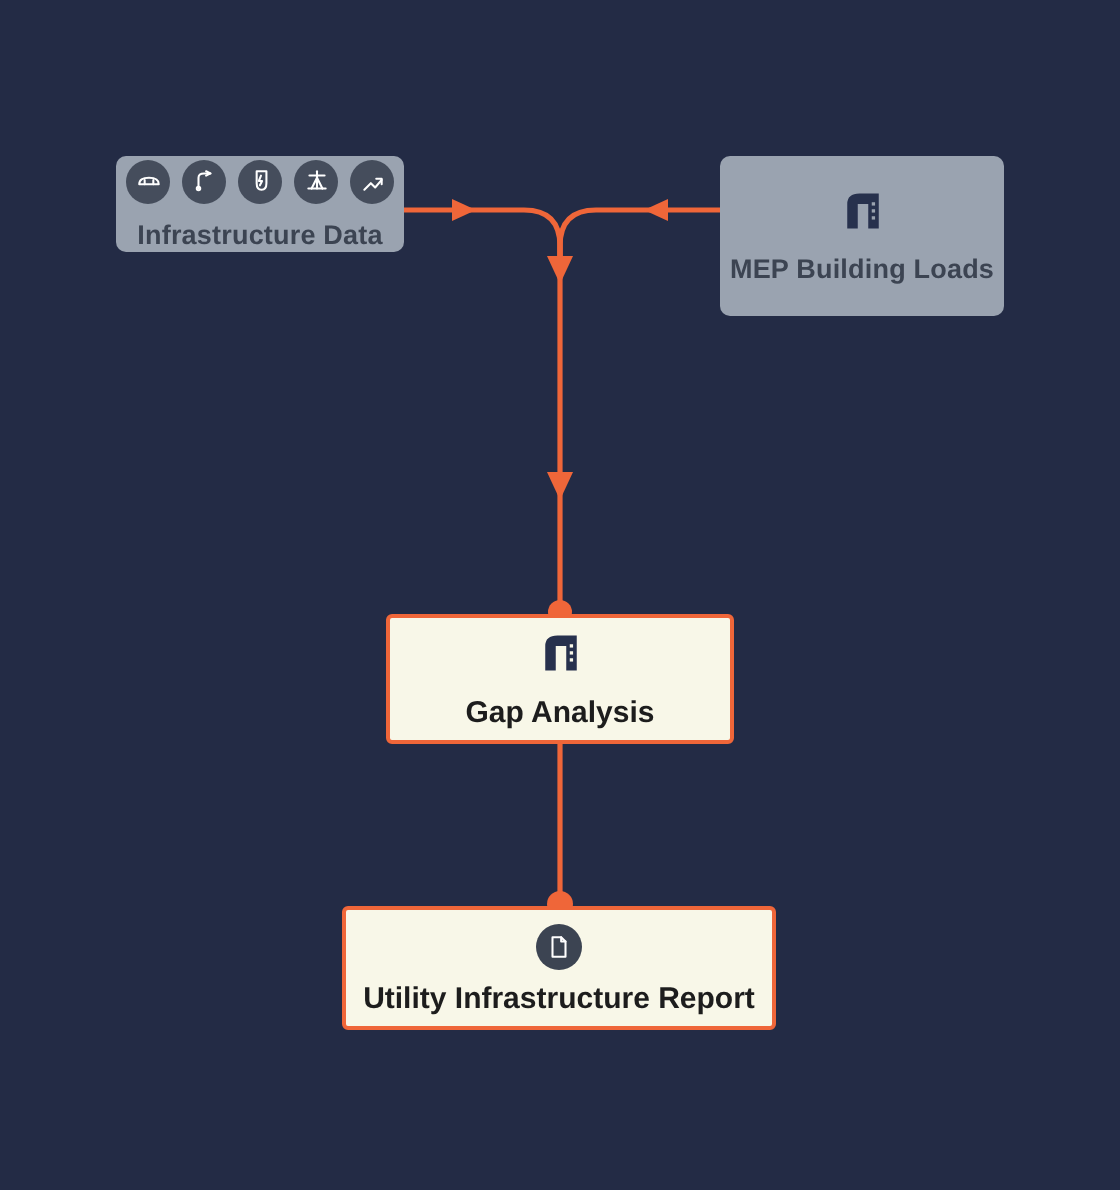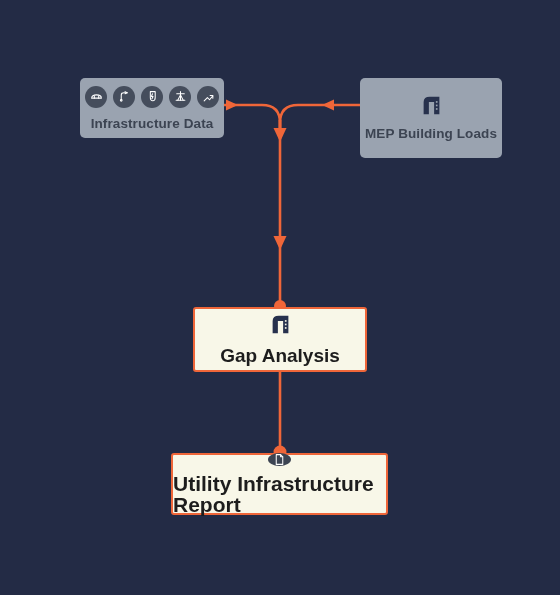--- a/index.html
+++ b/index.html
@@ -50,22 +50,22 @@
   .node-process {
     background: #f8f7e8;
     border: 2px solid #ef6639;
     border-radius: 3px;
   }
   .node-process .node-label {
     color: #1d1d1d;
     font-weight: 700;
     line-height: 1;
   }
-  #node-gap-analysis .node-label { font-size: 19px; }
-  #node-utility-report .node-label { font-size: 21px; }
+  #node-gap-analysis .node-label { font-size: 15px; }
+  #node-utility-report .node-label { font-size: 15px; }
 
   
   .icon-row {
     display: flex;
     gap: 6px;
     margin-bottom: 9px;
   }
   .icon-chip {
     width: 22px;
     height: 22px;
@@ -116,21 +116,21 @@
       <polygon points="273.5,128 286.5,128 280,142" fill="#ef6639"></polygon>
       <circle cx="280" cy="306" r="6" fill="#ef6639"></circle>
     </g>
 
     <g>
       <line x1="280" y1="372" x2="280" y2="452" stroke="#ef6639" stroke-width="2.6"></line>
       <circle cx="280" cy="452" r="6.5" fill="#ef6639"></circle>
     </g>
   </svg>
 
-  <div class="node node-source" id="node-infrastructure-data" style="left:58px; top:78px; width:144px; height:60px;margin-left:22px;">
+  <div class="node node-source" id="node-infrastructure-data" style="left:58px; top:78px; width:144px; height:48px;">
 
     <div class="icon-row">
 
       <span class="icon-chip">
         <svg width="13" height="13" viewBox="0 0 24 24" fill="none" stroke="#ffffff" stroke-width="1.9" stroke-linecap="round" stroke-linejoin="round">
           <path d="M3 15 Q3 9 12 9 Q21 9 21 15 Z"></path>
           <line x1="8" y1="11" x2="8" y2="15"></line>
           <line x1="16" y1="11" x2="16" y2="15"></line>
         </svg>
       </span>

